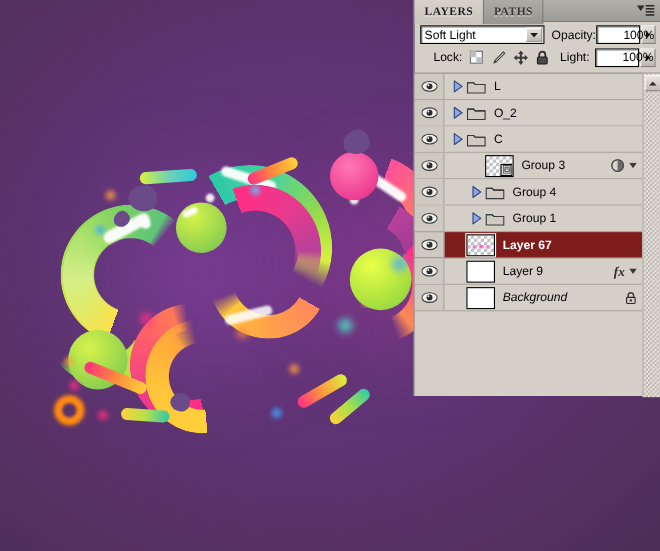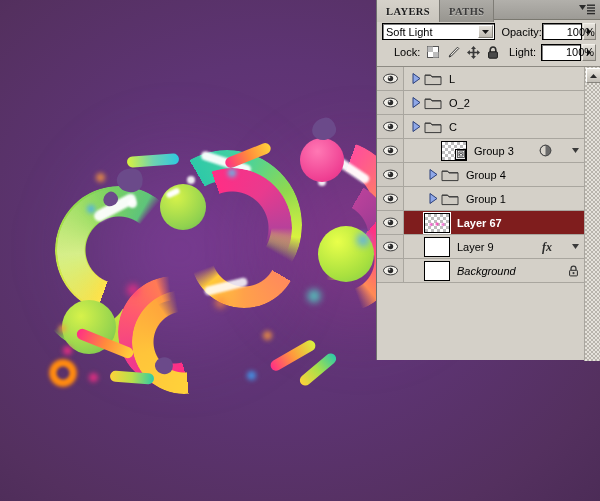--- a/index.html
+++ b/index.html
@@ -108,21 +108,21 @@
   .eyecell {
     width:27px; height:100%; display:flex; align-items:center; justify-content:center;
     border-right:1px solid #a9a69f; background:#cecac2;
   }
   .row.selected .eyecell { background:#cecac2; }
   .twisty { width:16px; display:flex; align-items:center; justify-content:center; }
   .thumb-folder { width:18px; display:flex; align-items:center; justify-content:center; }
   .rowname { font-size:11px; margin-left:7px; white-space:nowrap; }
   .row.selected .rowname { font-weight:bold; color:#fff; }
   .rowname.italic { font-style:italic; }
-  .rowright { margin-left:auto; display:flex; align-items:center; gap:20px; padding-right:5px; }
+  .rowright { margin-left:auto; display:flex; align-items:center; gap:4px; padding-right:5px; }
 
   .thumbbox {
     width:26px; height:20px; border:1px solid #000; background:#fff;
     display:block; position:relative; overflow:hidden;
   }
   .checker {
     background-image:
       linear-gradient(45deg,#bdbdbd 25%,transparent 25%,transparent 75%,#bdbdbd 75%),
       linear-gradient(45deg,#bdbdbd 25%,transparent 25%,transparent 75%,#bdbdbd 75%);
     background-size:6px 6px;

